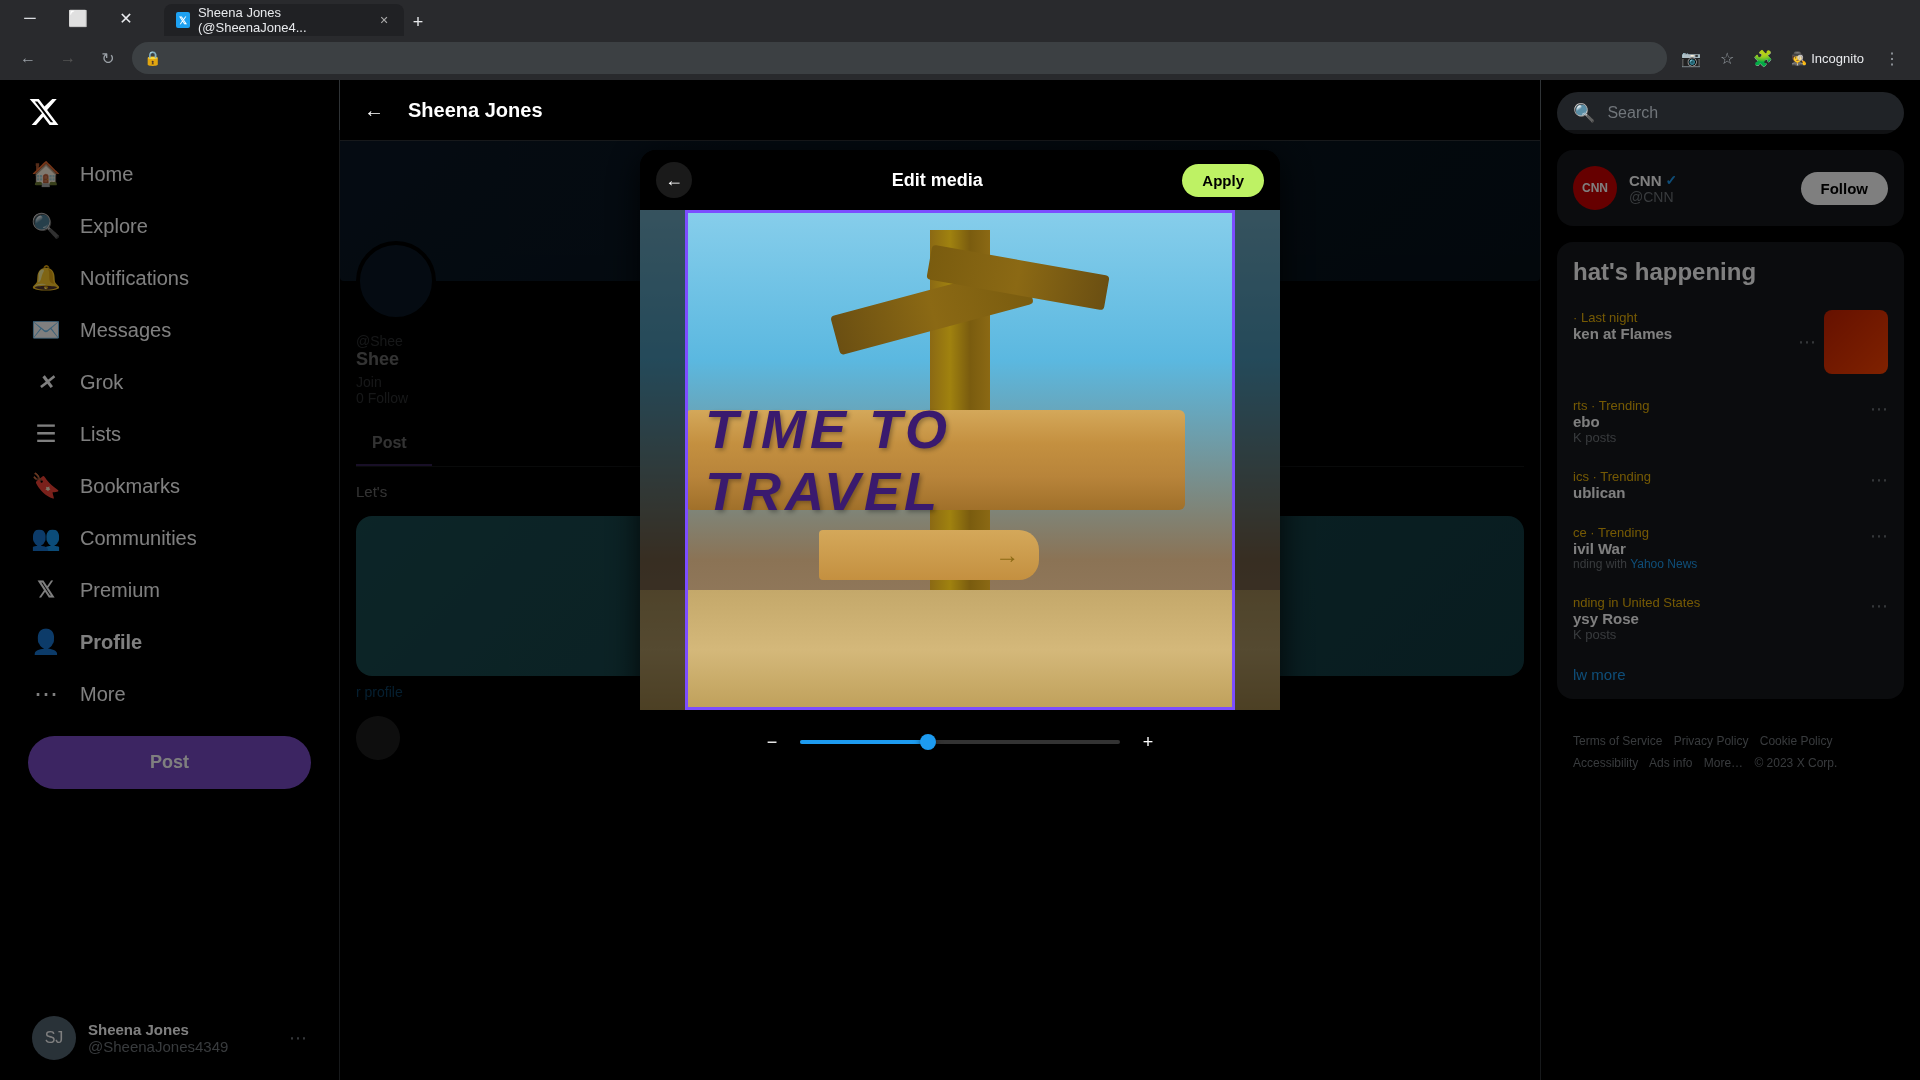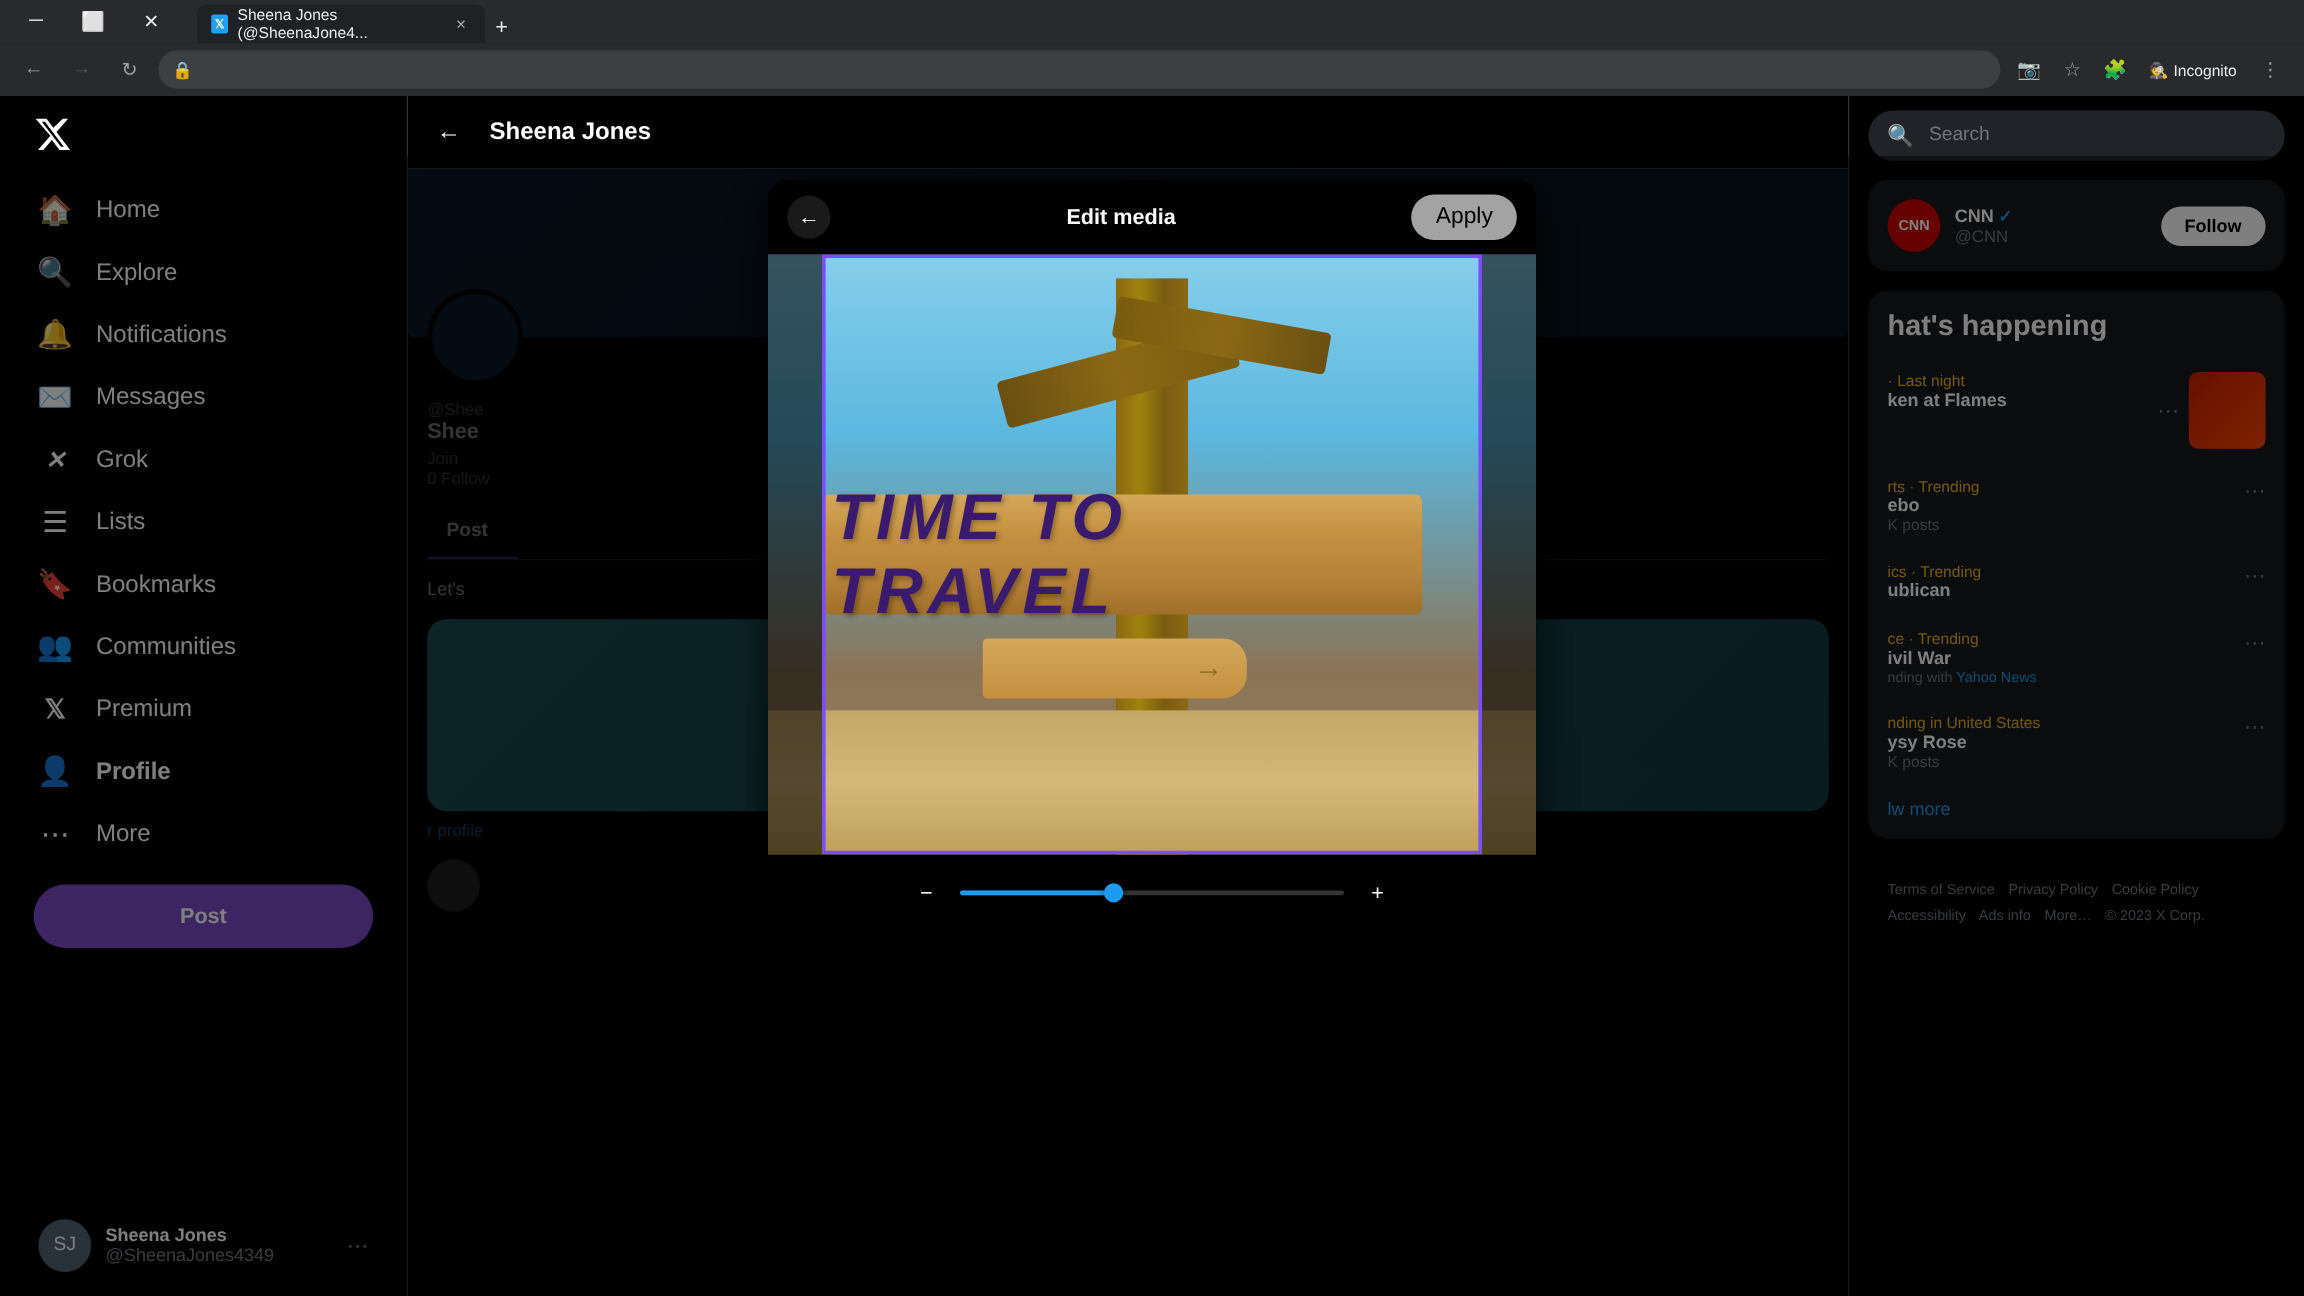--- a/index.html
+++ b/index.html
@@ -73,21 +73,21 @@
     .profile-header { padding: 12px 16px; display: flex; align-items: center; gap: 16px; border-bottom: 1px solid #2f3336; }
     .back-btn { color: white; font-size: 20px; cursor: pointer; width: 36px; height: 36px; display: flex; align-items: center; justify-content: center; border-radius: 50%; }
     .profile-name-header { color: white; font-size: 20px; font-weight: 700; }
 
     
     .modal-overlay { position: fixed; top: 130px; left: 0; right: 0; bottom: 0; background: rgba(0,0,0,0.5); display: flex; align-items: flex-start; justify-content: center; padding-top: 20px; z-index: 1000; }
     .modal { background: #000; border-radius: 16px; width: 640px; overflow: hidden; box-shadow: 0 8px 32px rgba(0,0,0,0.8); }
     .modal-header { background: #000; padding: 12px 16px; display: flex; align-items: center; justify-content: space-between; }
     .modal-close { width: 36px; height: 36px; border-radius: 50%; background: rgba(255,255,255,0.1); border: none; color: white; font-size: 18px; cursor: pointer; display: flex; align-items: center; justify-content: center; }
     .modal-title { color: white; font-size: 18px; font-weight: 700; flex: 1; text-align: center; }
-    .modal-apply { background: #a3a3a3; color: black; border: none; border-radius: 40px; padding: 8px 20px; font-size: 19px; font-weight: 400; cursor: pointer; }
+    .modal-apply { background: #bef264; color: black; border: none; border-radius: 40px; padding: 8px 20px; font-size: 15px; font-weight: 700; cursor: pointer; }
     .modal-image-container { position: relative; overflow: hidden; background: #1a1a1a; }
     .modal-controls { background: #000; padding: 16px; display: flex; align-items: center; justify-content: center; gap: 16px; }
     .zoom-slider-container { display: flex; align-items: center; gap: 12px; }
     .zoom-btn { width: 32px; height: 32px; border-radius: 50%; background: transparent; border: none; color: white; font-size: 18px; cursor: pointer; display: flex; align-items: center; justify-content: center; }
     .zoom-slider { width: 320px; height: 4px; background: #333; border-radius: 2px; position: relative; cursor: pointer; }
     .zoom-slider-track { height: 100%; background: #1d9bf0; border-radius: 2px; width: 40%; }
     .zoom-slider-thumb { width: 16px; height: 16px; background: #1d9bf0; border-radius: 50%; position: absolute; top: -6px; left: calc(40% - 8px); box-shadow: 0 2px 6px rgba(0,0,0,0.5); }
 
     .footer-links { color: #71767b; font-size: 12px; padding: 16px; line-height: 1.8; }
     .footer-links a { color: #71767b; text-decoration: none; margin-right: 8px; }
@@ -246,21 +246,21 @@
           <div class="modal-image-container" style="height: 500px; position:relative; background:#1a1a1a; overflow:hidden;">
 
             <div style="position:absolute;top:0;left:0;right:0;bottom:0;background: linear-gradient(180deg, #87CEEB 0%, #5BB8E0 30%, #8B7355 70%, #A0856A 100%);"></div>
 
             <div style="position:absolute;left:50%;transform:translateX(-50%);top:20px;width:60px;height:100%;background:linear-gradient(90deg,#8B6914,#A0820F,#7A5C0F,#8B6914);"></div>
 
             <div style="position:absolute;left:30%;top:80px;width:200px;height:40px;background:linear-gradient(90deg,#6B4F12,#8B6914,#7A5C0F);transform:rotate(-15deg);border-radius:4px;"></div>
 
             <div style="position:absolute;left:45%;top:50px;width:180px;height:35px;background:linear-gradient(90deg,#7A5C0F,#8B6914,#6B4F12);transform:rotate(10deg);border-radius:4px;"></div>
 
-            <div style="position:absolute;top:200px;left:50%;transform:translateX(-55%);width:500px;height:100px;background:linear-gradient(180deg,#D4A85A,#C49040,#B8843A,#A0702A);border-radius:6px;display:flex;align-items:center;justify-content:center;padding:0 8px;">
+            <div style="position:absolute;top:200px;left:50%;transform:translateX(-55%);width:500px;height:100px;background:linear-gradient(180deg,#D4A85A,#C49040,#B8843A,#A0702A);border-radius:6px;display:flex;align-items:center;justify-content:center;padding:0 20px;">
               <span style="color:#3a1a6e;font-size:54px;font-weight:900;font-style:italic;letter-spacing:4px;text-shadow:2px 2px 4px rgba(0,0,0,0.3);">TIME TO TRAVEL</span>
             </div>
 
             <div style="position:absolute;top:320px;left:28%;width:220px;height:50px;background:linear-gradient(180deg,#D4A85A,#C49040);border-radius:4px 20px 20px 4px;display:flex;align-items:center;justify-content:flex-end;padding-right:20px;">
               <span style="color:#8B6914;font-size:24px;font-weight:700;">→</span>
             </div>
             <div style="position:absolute;top:385px;left:45%;width:220px;height:50px;background:linear-gradient(180deg,#C49040,#B8843A);border-radius:4px 20px 20px 4px;"></div>
 
             <div style="position:absolute;bottom:0;left:0;right:0;height:120px;background:linear-gradient(180deg,#C4A86A,#D4B87A,#BFA05A);"></div>
 

